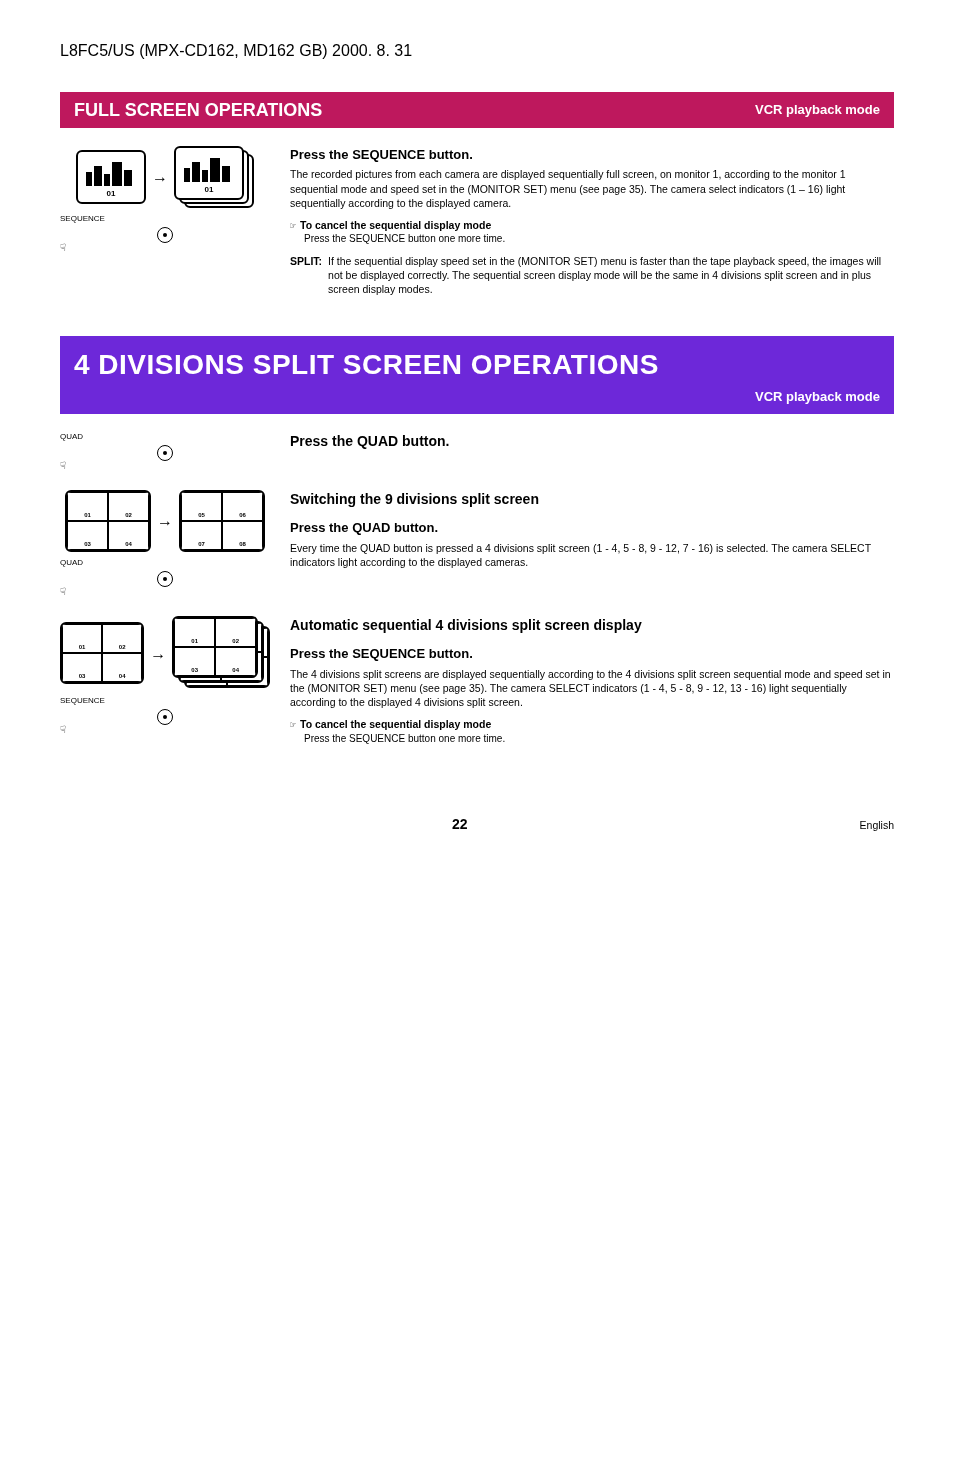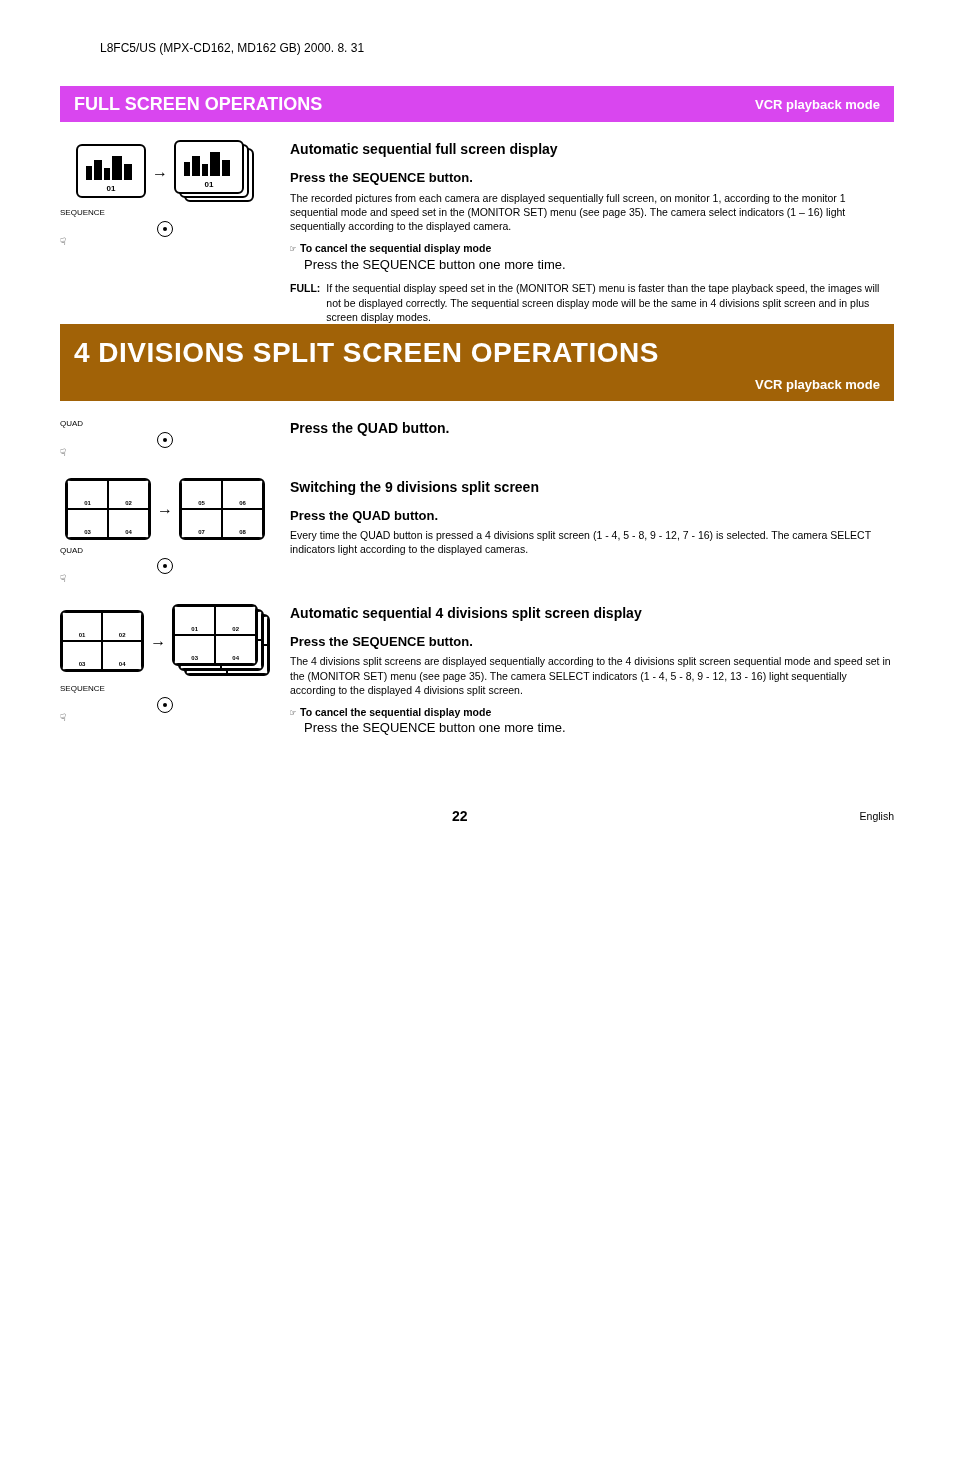--- a/index.html
+++ b/index.html
@@ -7,54 +7,54 @@
     font-family: Arial, Helvetica, sans-serif;
     background: #fff;
     width: 954px;
     margin: 0 auto;
     padding: 40px 60px 40px 60px;
     color: #000;
     font-size: 11px;
     line-height: 1.35;
   }
   .header-code {
-    font-size: 12px;
+    font-size: 16px;
     margin-bottom: 30px;
-    margin-left: 40px;
   }
 
   .black-bar {
-    background: #d946ef;
+    background: #be185d;
     color: #fff;
     padding: 6px 14px;
     display: flex;
     justify-content: space-between;
     align-items: center;
     gap: 12px;
   }
   .black-bar .bar-title { font-size: 18px; font-weight: bold; }
   .black-bar .bar-sub { font-size: 13px; font-weight: bold; }
 
   .big-black-bar {
-    background: #a16207;
+    background: #6d28d9;
     color: #fff;
     padding: 10px 14px 8px 14px;
+    margin-top: 40px;
   }
   .big-black-bar .main-title { font-size: 28px; font-weight: bold; letter-spacing: 0.5px; }
   .big-black-bar .sub-title { font-size: 13px; font-weight: bold; text-align: right; margin-top: 4px; }
 
   .section { display: flex; margin-top: 18px; gap: 20px; }
   .section .illus { width: 210px; flex-shrink: 0; text-align: center; }
   .section .content { flex: 1; }
 
   h2.section-h { font-size: 14px; font-weight: bold; margin-bottom: 10px; }
   .sub-bold { font-size: 13px; font-weight: bold; margin-bottom: 4px; }
   p.body { font-size: 10.5px; margin-bottom: 6px; }
   .pointer-line { font-size: 10.5px; font-weight: bold; margin-top:8px;}
-  .indent { margin-left: 14px; font-size: 13px; }
+  .indent { margin-left: 14px; font-size: 10px; }
   .note { font-size: 10.5px; margin-top: 8px; display:flex; }
   .note .note-label { font-weight: bold; white-space: nowrap; margin-right:6px;}
   .note .note-body { flex:1; }
 
   .page-footer { margin-top: 70px; display:flex; justify-content:space-between; align-items:center; font-size:10.5px;}
   .page-num { font-weight:bold; font-size:14px; margin:0 auto;}
 
   
   .mon-pair { display:flex; align-items:center; justify-content:center; gap:6px; }
   .mon-single {
@@ -129,27 +129,26 @@
           </div>
       </div>
     </div>
     <div class="btn-icon">
       <span>SEQUENCE</span>
       <div class="circ"></div>
       <span class="finger">☟</span>
     </div>
   </div>
   <div class="content">
-    <h2 class="section-h">Automatic sequential full screen display</h2>
     <div class="sub-bold">Press the SEQUENCE button.</div>
     <p class="body">The recorded pictures from each camera are displayed sequentially full screen, on monitor 1, according to the monitor 1 sequential mode and speed set in the (MONITOR SET) menu (see page 35). The camera select indicators (1 – 16) light sequentially according to the displayed camera.</p>
     <div class="pointer-line"><span class="pointer-icon">☞</span><span>To cancel the sequential display mode</span></div>
     <div class="indent">Press the SEQUENCE button one more time.</div>
     <div class="note">
-      <span class="note-label">FULL:</span>
+      <span class="note-label">SPLIT:</span>
       <span class="note-body">If the sequential display speed set in the (MONITOR SET) menu is faster than the tape playback speed, the images will not be displayed correctly. The sequential screen display mode will be the same in 4 divisions split screen and in plus screen display modes.</span>
     </div>
   </div>
 </div>
 
 <div class="big-black-bar">
   <div class="main-title">4 DIVISIONS SPLIT SCREEN OPERATIONS</div>
   <div class="sub-title">VCR playback mode</div>
 </div>
 

